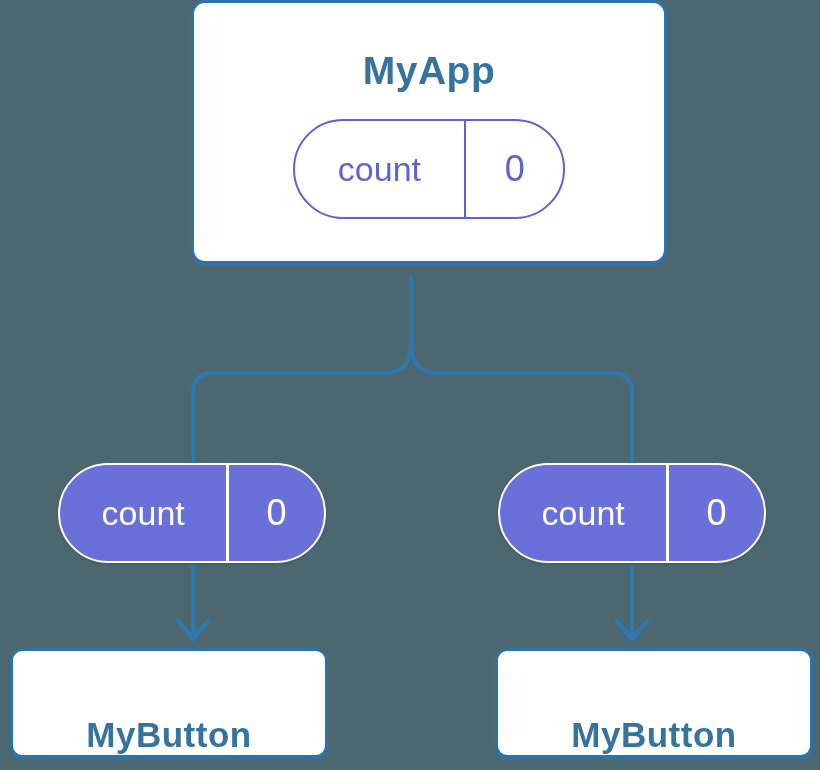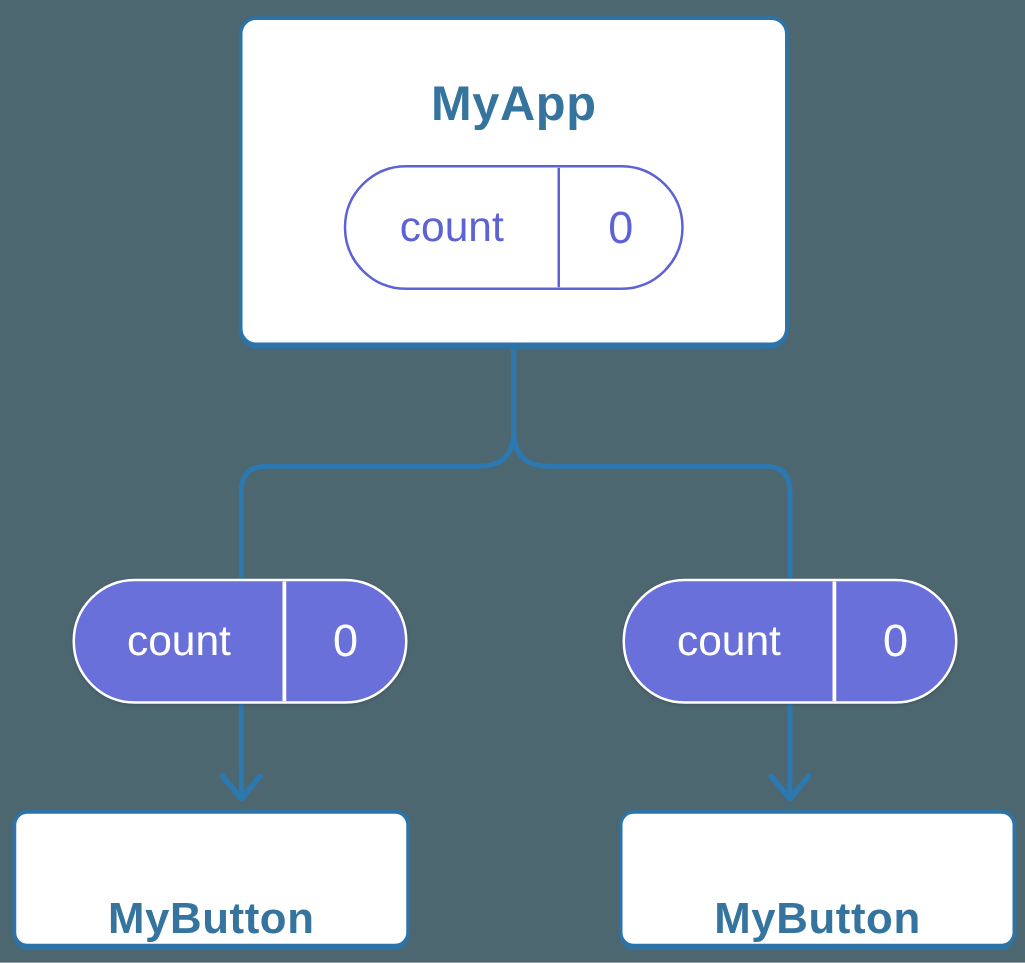--- a/index.html
+++ b/index.html
@@ -31,22 +31,22 @@
     stroke-linejoin: round;
   }
   .card {
     position: absolute;
     background: var(--card_bg, #FFFFFF);
     border: 3px solid var(--card_border, #2C73A7);
     box-sizing: border-box;
     box-shadow: 0 3px 0 -1px var(--card_border, #2C73A7);
   }
   .root-card {
-    left: 191px; top: 13px;
-    width: 440px; height: 264px;
+    left: 191px; top: 0;
+    width: 476px; height: 264px;
     border-radius: 14px;
     display: flex;
     flex-direction: column;
     align-items: center;
   }
   .card-title {
     color: var(--title_text, #35749E);
     font-size: 39px;
     font-weight: 600;
     letter-spacing: 0.5px;

